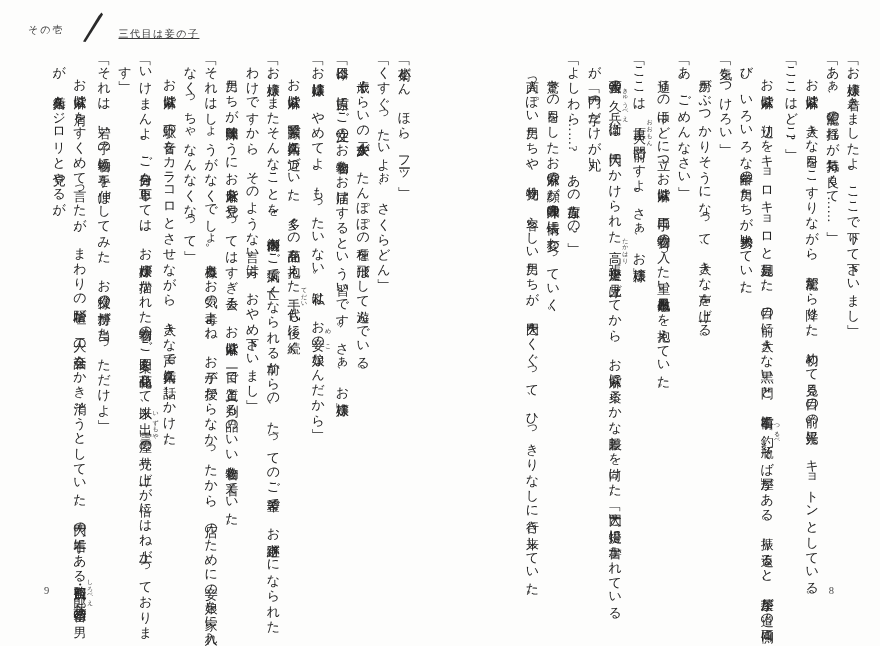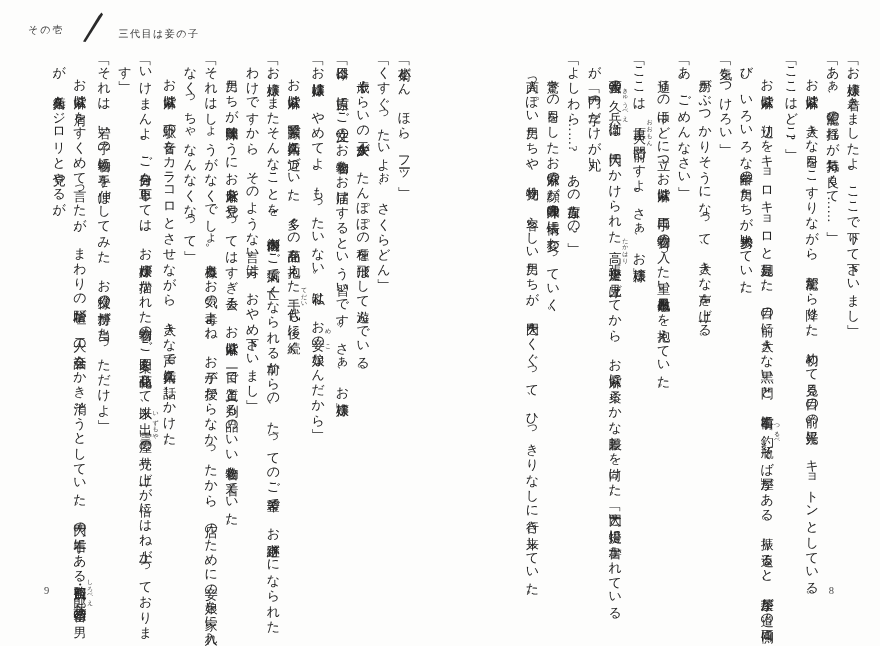--- a/index.html
+++ b/index.html
@@ -24,21 +24,21 @@
     left: 28px;
     height: 24px;
     display: flex;
     align-items: center;
     color: #3a3a3a;
     font-size: 10px;
     letter-spacing: 2px;
   }
   .running-head .part { margin-top: 4px; }
   .running-head .slash { margin: 0 14px 0 18px; }
-  .running-head .title { margin-top: 12px; letter-spacing: 1.5px; }
+  .running-head .title { margin-top: 12px; letter-spacing: 1.5px; text-decoration: underline; }
   
   .page-text {
     position: absolute;
     top: 57px;
     height: 582px;
     writing-mode: vertical-rl;
     text-orientation: mixed;
     font-size: 13px;
     letter-spacing: 0.45px;
     line-height: 20.7px;

